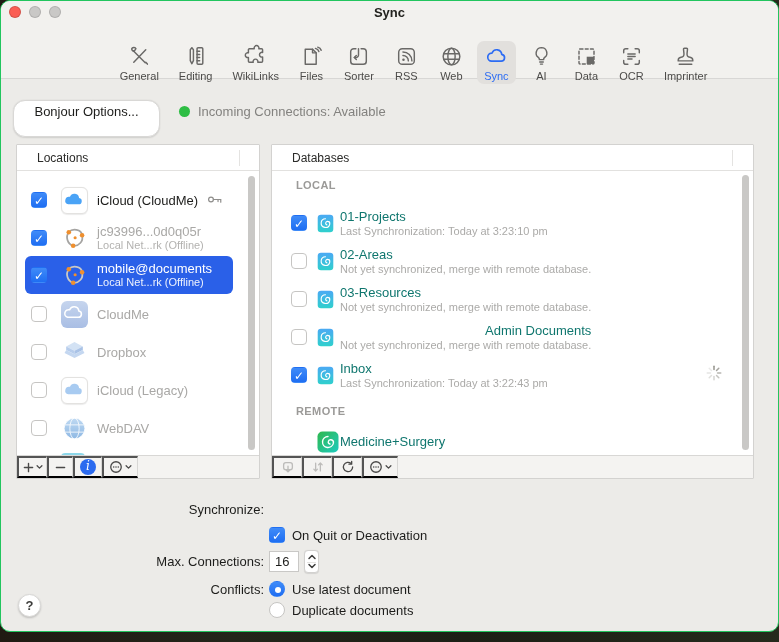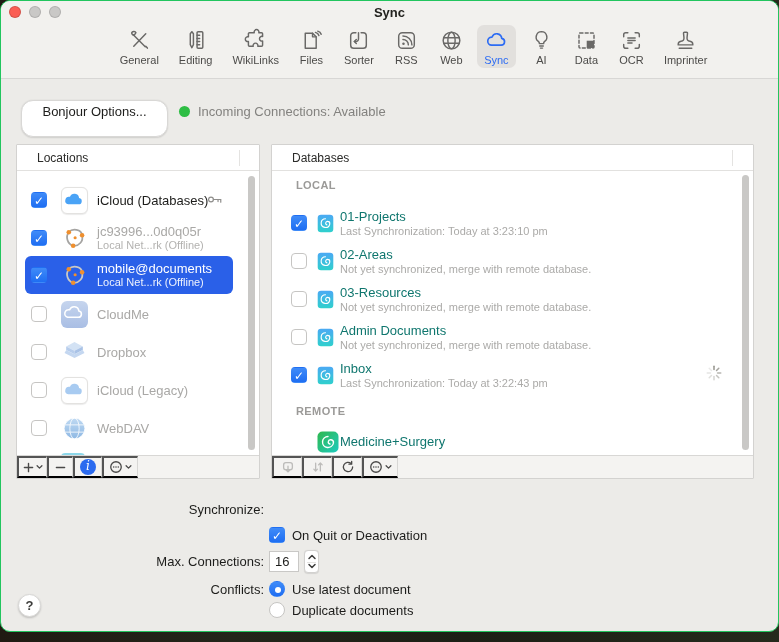--- a/index.html
+++ b/index.html
@@ -16,29 +16,29 @@
     border:1px solid #22c55e;
     overflow:hidden;
   }
   
   .chrome{ position:absolute; left:0; top:0; width:100%; height:78px; background:#F2F1EE; border-bottom:1px solid #D8D7D5;}
   .title{ position:absolute; left:0; right:0; top:4px; text-align:center; font-size:13px; font-weight:700; color:#23231f;}
   .lights{ position:absolute; left:8px; top:5px; display:flex; gap:8px;}
   .light{ width:12px; height:12px; border-radius:50%;}
   .light.red{ background:#FA5E54; border:0.5px solid rgba(0,0,0,.15);}
   .light.gray{ background:#C9C8C6; border:0.5px solid rgba(0,0,0,.12);}
-  .toolbar{ position:absolute; left:0; top:24px; width:100%; display:flex; justify-content:center; gap:6px;padding-left:48px;}
+  .toolbar{ position:absolute; left:0; top:40px; width:100%; display:flex; justify-content:center; gap:6px;padding-left:48px;}
   .titem{ display:flex; flex-direction:column; align-items:center; padding:3px 7px 2px; border-radius:7px; color:#6a6967;}
   .titem .tlabel{ font-size:11px; color:#4c4b49; margin-top:1px;}
   .titem.selected{ background:#E2E0DD;}
   .titem.selected .tlabel{ color:#2d6cf3;}
   .titem.selected{ color:#2d6cf3;}
   .ticon svg{ display:block; width:25px; height:25px; fill:none; stroke:currentColor; stroke-width:1.4; stroke-linecap:round; stroke-linejoin:round;}
   
-  .btn-pill{ position:absolute; left:20px; top:99px; width:147px; height:37px; background:#fff; border:1px solid #D9D8D6; border-radius:12px; font-size:13px; color:#1d1d1b; text-align:center; line-height:21px; box-shadow:0 .5px 1.5px rgba(0,0,0,.12);}
+  .btn-pill{ position:absolute; left:12px; top:99px; width:147px; height:37px; background:#fff; border:1px solid #D9D8D6; border-radius:12px; font-size:13px; color:#1d1d1b; text-align:center; line-height:21px; box-shadow:0 .5px 1.5px rgba(0,0,0,.12);}
   .status-dot{ position:absolute; left:178px; top:105px; width:11px; height:11px; border-radius:50%;}
   .status-text{ position:absolute; left:197px; top:103px; font-size:13px; color:#83827f;}
   
   .panel{ position:absolute; top:143px; height:335px; background:#fff; border:1px solid #D3D2D0; border-radius:1px;}
   .panel-header{ position:absolute; left:0; top:0; right:0; height:26px; background:#fff; border-bottom:1px solid #E2E1DF; }
   .panel-header .ph-label{ position:absolute; left:20px; top:6px; font-size:12px; color:#2b2b29;}
   .ph-divider{ position:absolute; top:5px; width:1px; height:16px; background:#E4E3E1;}
   .list{ position:absolute; left:0; right:0; top:26px; bottom:23px; overflow:hidden; background:#fff;}
   .scroll-thumb{ position:absolute; width:7px; border-radius:4px; background:#C9C8C6;}
   .footerbar{ position:absolute; left:0; right:0; bottom:0; height:23px; background:#F4F3F1; border-top:1px solid #D8D7D5; display:flex;}
@@ -244,21 +244,21 @@
       <span class="ph-divider" style="left:222px;"></span>
     </div>
     <div class="list">
 
       <div class="lrow" style="top:11px;">
         <span class="cb checked"></span>
         <span class="licon sqicon white"><svg viewBox="0 0 26 26" width="25" height="25">
               <path d="M6.5 17h10.8a3.3 3.3 0 0 0 .5-6.55 4.9 4.9 0 0 0-9.5-1.3A3.7 3.7 0 0 0 6.5 17z" fill="#4AA3F6"></path>
             </svg></span>
         <span class="ltext">
-            <span class="lname dark">iCloud (Databases)</span>
+            <span class="lname dark">iCloud (CloudMe)</span>
           </span>
         <span class="keyicon" style="position:absolute; right:10px; top:11px;">
             <svg width="16" height="13" viewBox="0 0 20 14" fill="none" stroke="#8F8E8C" stroke-width="1.5" stroke-linecap="round">
               <circle cx="5" cy="7" r="3"></circle>
               <path d="M8 7h9.2v3.4M13.8 7v2.6"></path>
             </svg>
           </span>
       </div>
 
       <div class="lrow" style="top:49px;">
@@ -419,21 +419,21 @@
         <span class="dicon"><svg width="17" height="19" viewBox="0 0 18 20">
               <rect x=".75" y=".75" width="16.5" height="18.5" rx="3.5" fill="url(#gdb)"></rect>
               <path d="M9 5a4.6 4.6 0 1 0 4.5 5.6c.2-1.3-.6-2.6-1.9-2.8-1.1-.2-2.2.5-2.4 1.6-.2.9.4 1.8 1.3 2" fill="none" stroke="#fff" stroke-width="1.2" stroke-linecap="round"></path>
             </svg></span>
         <span class="dtext">
           <span class="dname">03-Resources</span>
           <span class="dsub">Not yet synchronized, merge with remote database.</span>
         </span>
       </div>
 
-      <div class="drow" style="top:148px;">
+      <div class="drow" style="top:148px;text-align:right;">
         <span class="cb"></span>
         <span class="dicon"><svg width="17" height="19" viewBox="0 0 18 20">
               <rect x=".75" y=".75" width="16.5" height="18.5" rx="3.5" fill="url(#gdb)"></rect>
               <path d="M9 5a4.6 4.6 0 1 0 4.5 5.6c.2-1.3-.6-2.6-1.9-2.8-1.1-.2-2.2.5-2.4 1.6-.2.9.4 1.8 1.3 2" fill="none" stroke="#fff" stroke-width="1.2" stroke-linecap="round"></path>
             </svg></span>
         <span class="dtext">
           <span class="dname">Admin Documents</span>
           <span class="dsub">Not yet synchronized, merge with remote database.</span>
         </span>
       </div>

